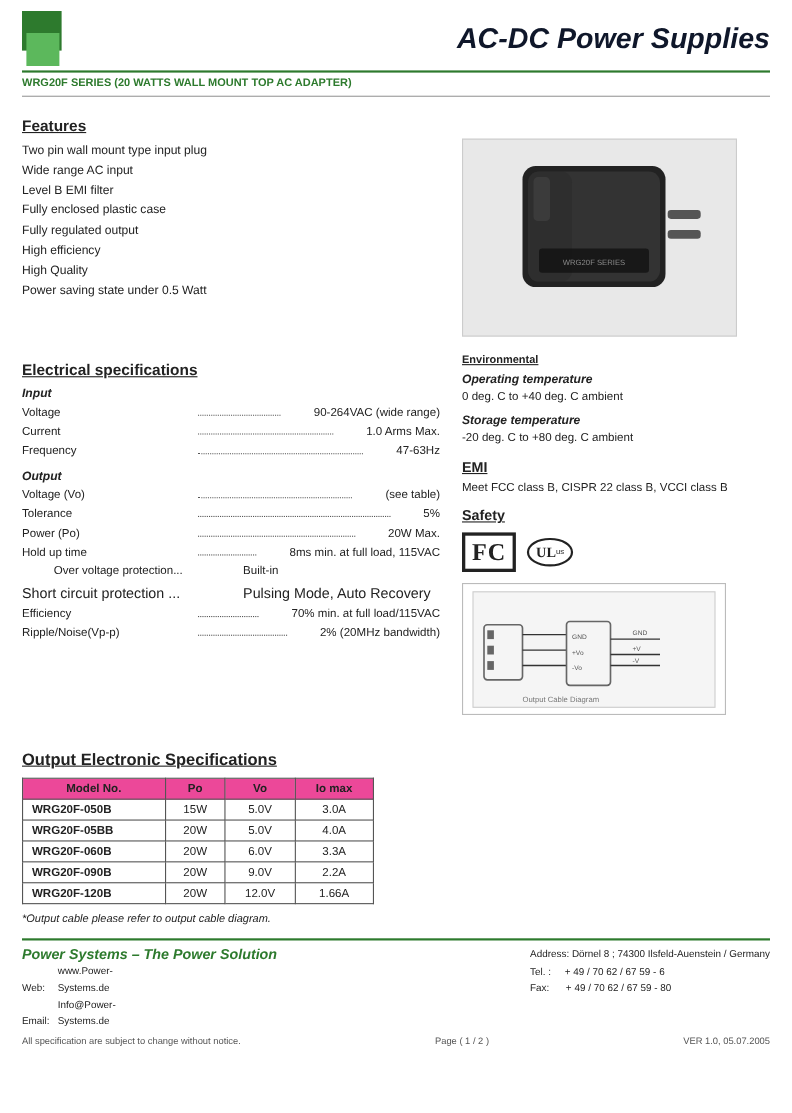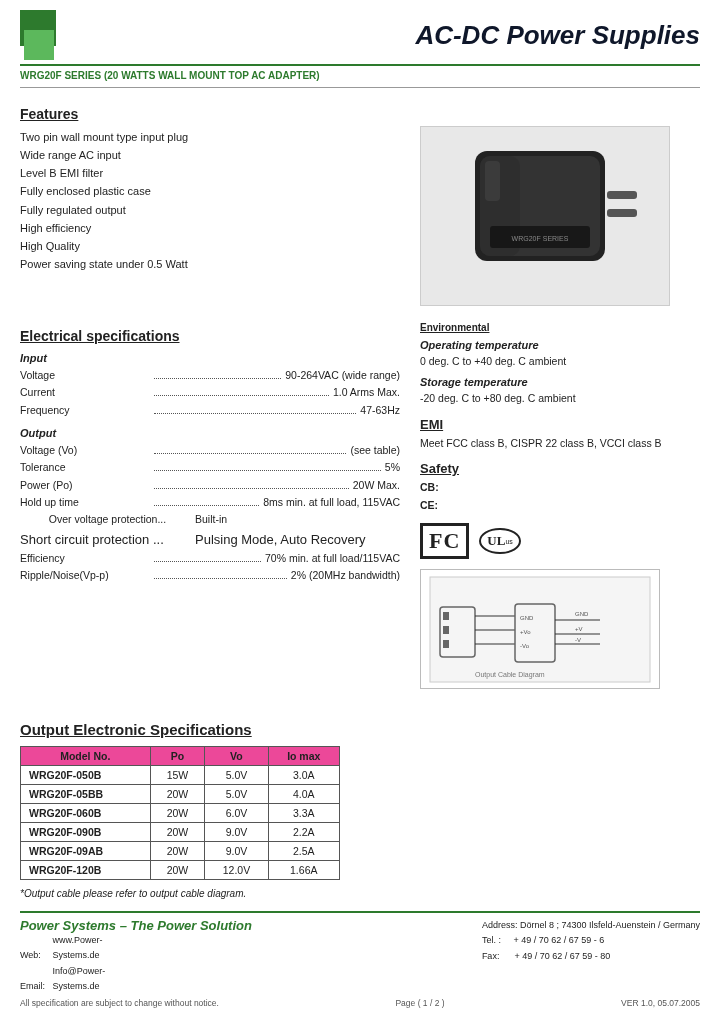--- a/index.html
+++ b/index.html
@@ -105,20 +105,21 @@
       font-size: 11px;
       margin: 8px 0 3px 0;
     }
 
     
     .spec-line {
       display: flex;
       align-items: baseline;
       font-size: 10.5px;
       line-height: 1.65;
+      gap: 26px;
     }
     .spec-key {
       min-width: 130px;
     }
     .spec-dots-fill {
       flex: 1;
       border-bottom: 1px dotted #555;
       margin: 0 4px 2px 4px;
       min-width: 20px;
     }
@@ -393,24 +394,20 @@
       <div class="env-title">Environmental</div>
       <div class="env-subtitle">Operating temperature</div>
       <div class="env-value">0 deg. C to +40 deg. C ambient</div>
       <div class="env-subtitle">Storage temperature</div>
       <div class="env-value">-20 deg. C to +80 deg. C ambient</div>
 
       <div class="emi-title">EMI</div>
       <div class="env-value">Meet FCC class B, CISPR 22 class B, VCCI class B</div>
 
       <div class="safety-title">Safety</div>
-      <div class="safety-items">
-        <div>CB:</div>
-        <div>CE:</div>
-      </div>
 
       <div class="cert-logos">
         <div class="fc-logo">FC</div>
         <div style="display:flex; align-items:center; border: 2.5px solid #222; border-radius: 50%; padding: 3px 6px;">
           <span style="font-size:13px; font-weight:bold; font-family:serif;">UL</span>
           <span style="font-size:7px; vertical-align:super;">us</span>
         </div>
       </div>
 
       <div class="diagram-area">
@@ -477,26 +474,20 @@
             <td>6.0V</td>
             <td>3.3A</td>
           </tr>
           <tr>
             <td>WRG20F-090B</td>
             <td>20W</td>
             <td>9.0V</td>
             <td>2.2A</td>
           </tr>
           <tr>
-            <td>WRG20F-09AB</td>
-            <td>20W</td>
-            <td>9.0V</td>
-            <td>2.5A</td>
-          </tr>
-          <tr>
             <td>WRG20F-120B</td>
             <td>20W</td>
             <td>12.0V</td>
             <td>1.66A</td>
           </tr>
         </tbody>
       </table>
       <div class="output-note">*Output cable please refer to output cable diagram.</div>
     </div>
   </div>

